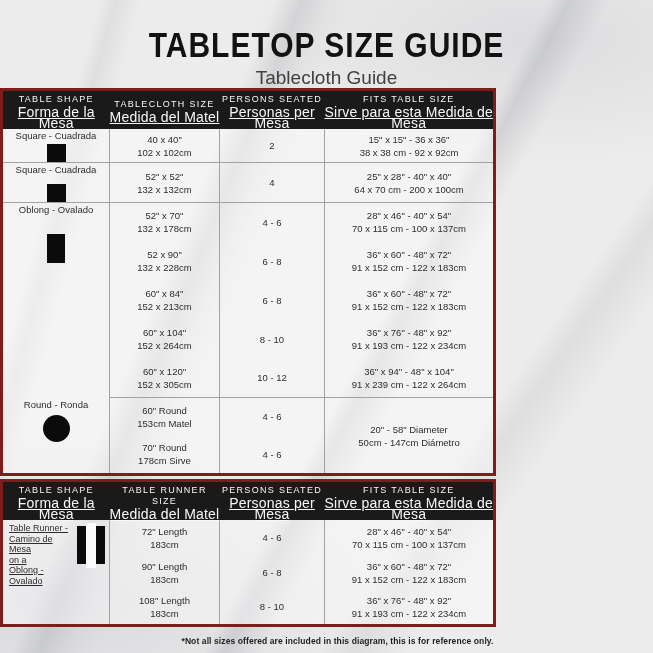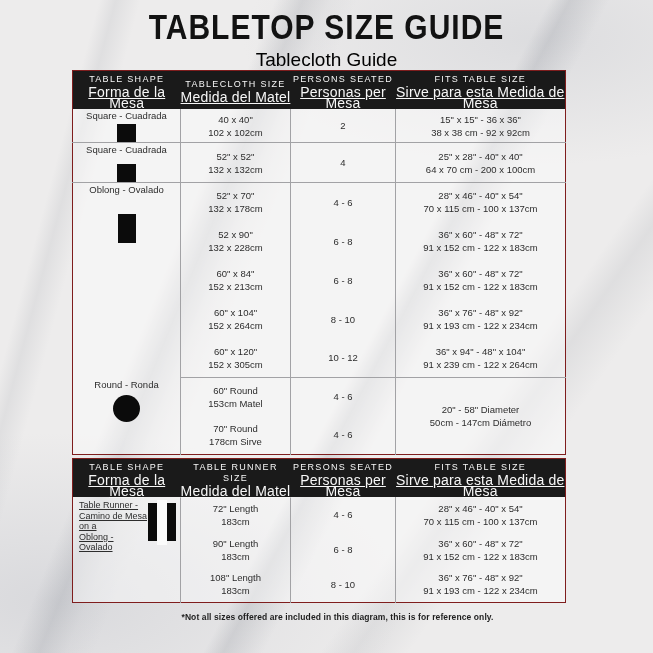--- a/index.html
+++ b/index.html
@@ -9,35 +9,35 @@
     background-color:#edecec;
     background-image:
       linear-gradient(112deg, transparent 30%, rgba(120,125,135,0.20) 33%, rgba(120,125,135,0.06) 36%, transparent 39%),
       linear-gradient(118deg, transparent 55%, rgba(120,125,135,0.20) 57%, transparent 61%),
       linear-gradient(105deg, transparent 12%, rgba(130,135,145,0.13) 14%, transparent 17%),
       linear-gradient(125deg, transparent 70%, rgba(120,125,135,0.12) 73%, transparent 78%),
       radial-gradient(ellipse 420px 180px at 82% 6%, rgba(195,197,203,0.40), transparent 70%),
       radial-gradient(ellipse 500px 240px at 8% 92%, rgba(178,181,190,0.35), transparent 70%);
   }
   .page{position:relative;width:653px;height:653px;overflow:hidden;}
-  .title-wrap{padding-top:10px;text-align:center;}
+  .title-wrap{padding-top:28px;text-align:center;}
   .page-title{
     display:inline-block;margin:0;font-size:30px;line-height:34px;font-weight:bold;
     letter-spacing:1px;color:#121212;transform:scaleY(1.18);transform-origin:center;
     white-space:nowrap;
   }
   .section-heading{
-    text-align:center;font-size:19px;line-height:21px;color:#000000;font-weight:normal;margin:0;
+    text-align:center;font-size:19px;line-height:21px;color:#404040;font-weight:normal;margin:0;
   }
   .sh1{margin-top:5px;}
   .sh2{margin-top:9px;}
   table{
-    border-collapse:collapse;table-layout:fixed;width:493px;margin-left:72px;
+    border-collapse:collapse;table-layout:fixed;width:493px;
     background:rgba(255,255,255,0.42);
-    border:1px solid #7f1d1d;
+    border:3px solid #7f1d1d;
   }
   .t1{margin-top:0px;}
   .t2{margin-top:3px;}
   col.w1{width:108px;} col.w2{width:110px;} col.w3{width:105px;} col.w4{width:170px;}
   th{
     background:#1a1a1a;color:#f7f7f7;font-weight:normal;height:36px;padding:2px 0 0 0;
     vertical-align:middle;text-align:center;
   }
   .hen{display:block;font-size:9px;letter-spacing:1.3px;line-height:11px;}
   .hes{display:block;font-size:14px;letter-spacing:0.2px;line-height:11px;margin-top:2px;text-decoration:underline;}

